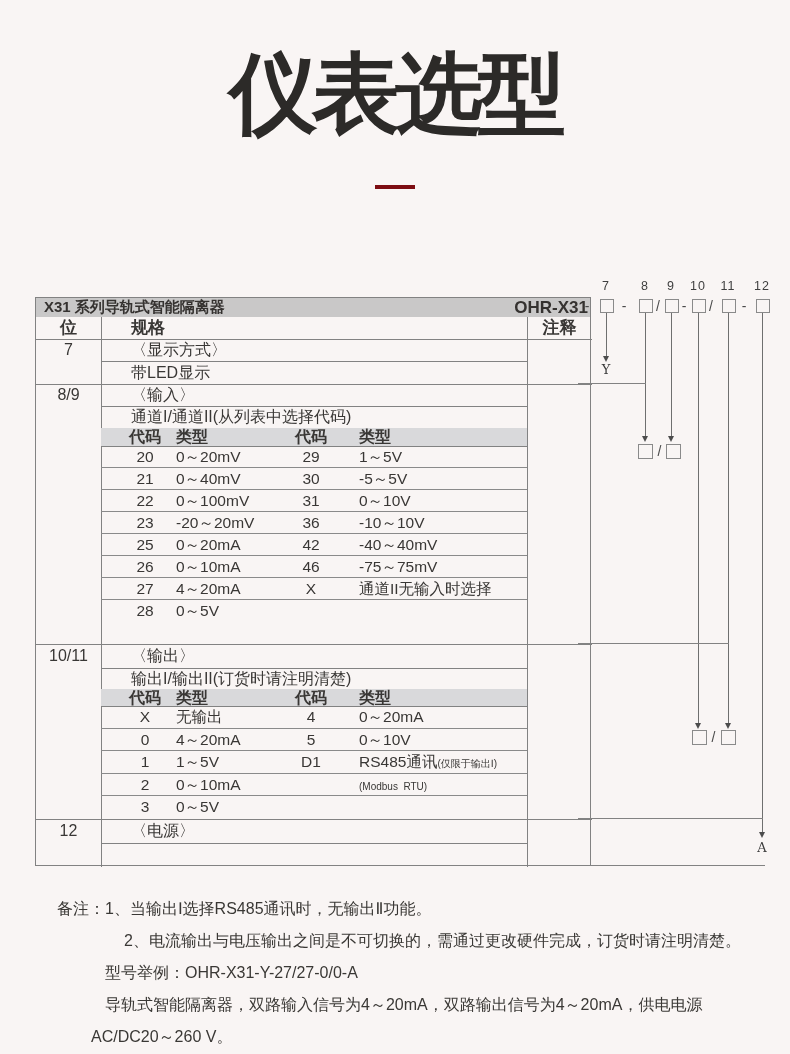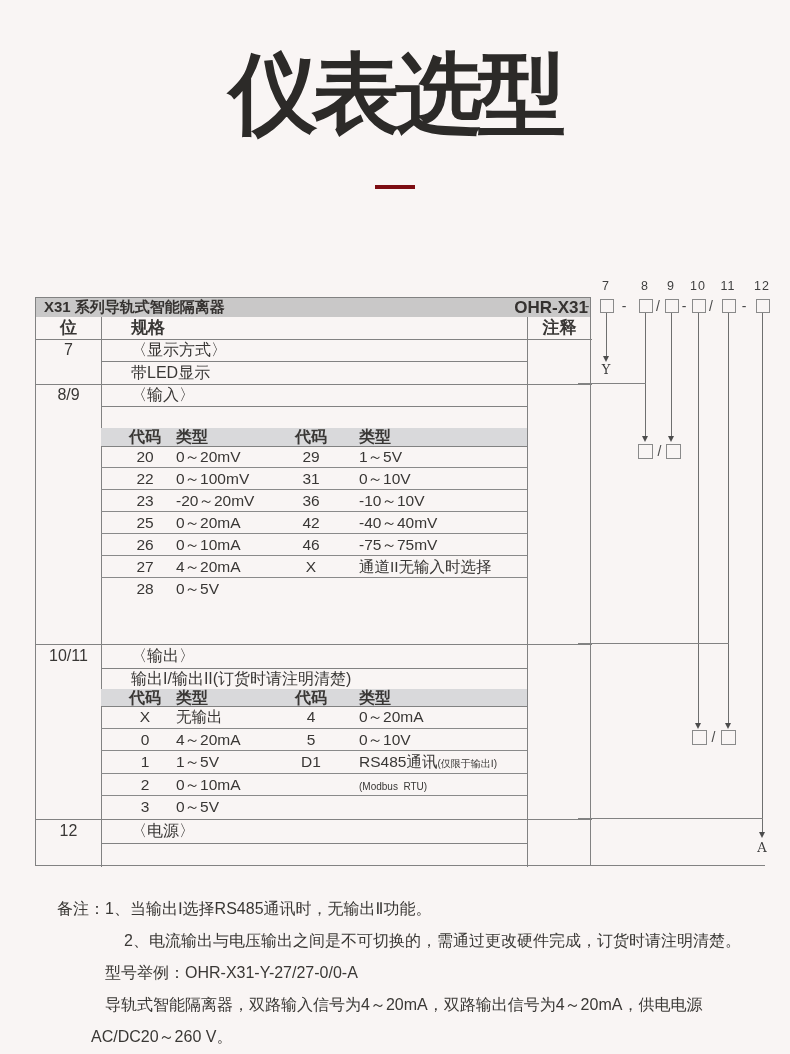--- a/index.html
+++ b/index.html
@@ -101,32 +101,39 @@
   <div class="cell pos-cell hdr" style="top:19px;height:22px;line-height:22px;">位</div>
   <div class="cell hdr spec-text" style="top:19px;height:22px;line-height:22px;">规格</div>
   <div class="cell hdr" style="left:491px;width:65px;text-align:center;top:19px;height:22px;line-height:22px;">注释</div>
 
   <div class="cell pos-cell" style="top:41px;height:22px;line-height:22px;">7</div>
   <div class="cell spec-text" style="top:41px;height:22px;line-height:22px;">〈显示方式〉</div>
   <div class="cell spec-text" style="top:63px;height:23px;line-height:23px;">带LED显示</div>
 
   <div class="cell pos-cell" style="top:86px;height:22px;line-height:22px;">8/9</div>
   <div class="cell spec-text" style="top:86px;height:22px;line-height:22px;">〈输入〉</div>
+  <div class="cell spec-text" style="top:108px;height:22px;line-height:22px;">通道I/通道II(从列表中选择代码)</div>
   <div class="band" style="top:130px;height:18px;line-height:18px;">
     <span class="bc1">代码</span>
     <span class="bt1">类型</span>
     <span class="bc2">代码</span>
     <span class="bt2">类型</span>
   </div>
   <div class="irows" id="input-rows" style="top:148px;height:198px;">
       <div class="irow">
         <span class="c1">20</span>
         <span class="t1">0～20mV</span>
         <span class="c2">29</span>
         <span class="t2">1～5V</span>
+      </div>
+      <div class="irow">
+        <span class="c1">21</span>
+        <span class="t1">0～40mV</span>
+        <span class="c2">30</span>
+        <span class="t2">-5～5V</span>
       </div>
       <div class="irow">
         <span class="c1">22</span>
         <span class="t1">0～100mV</span>
         <span class="c2">31</span>
         <span class="t2">0～10V</span>
       </div>
       <div class="irow">
         <span class="c1">23</span>
         <span class="t1">-20～20mV</span>

